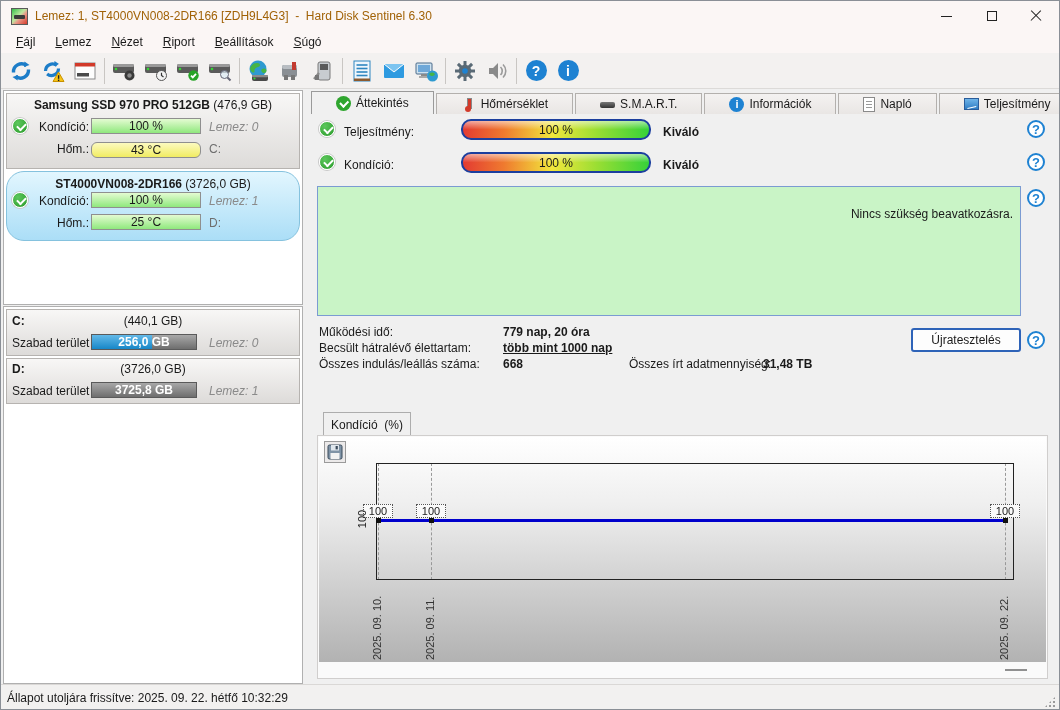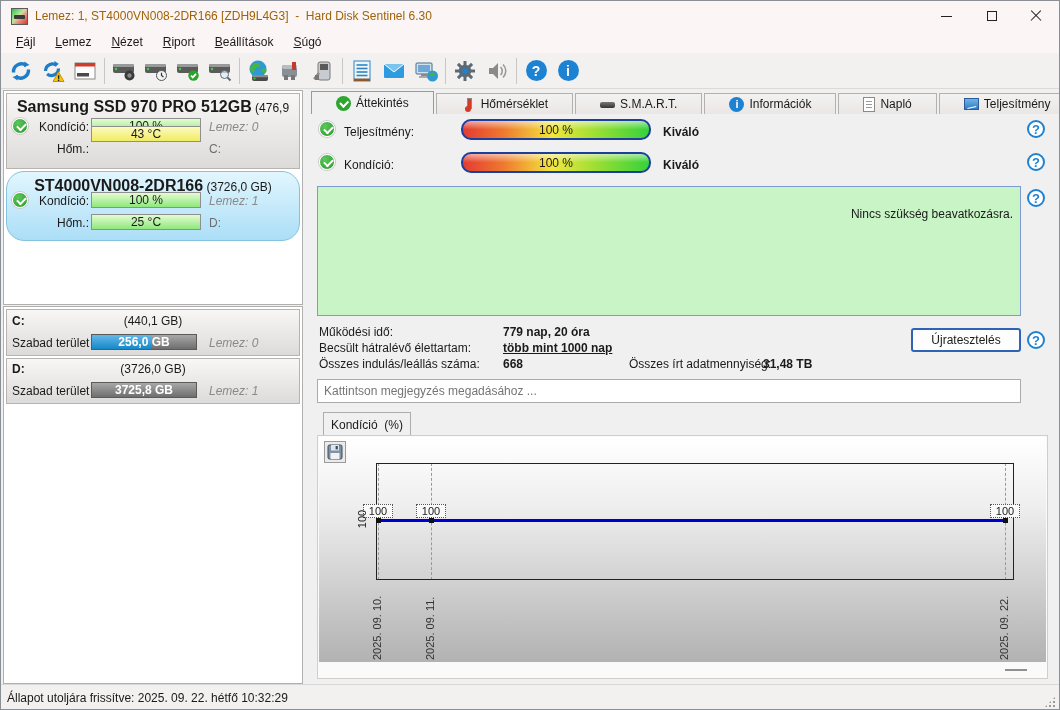--- a/index.html
+++ b/index.html
@@ -34,21 +34,21 @@
   .circle-badge { display:flex; align-items:center; justify-content:center; border-radius:50%; color:#fff; font-weight:bold; }
   .blue-circle { width:21px; height:21px; background:#1e82d2; font-size:14px; }
 
   
   .groupbox { background:#fff; border:1px solid #b0b0b0; }
   .gb-disks { left:2px; top:89px; width:300px; height:215px; }
   .gb-parts { left:2px; top:305px; width:300px; height:378px; }
   .card { left:2px; width:294px; border:1px solid #b6b3b0; background:linear-gradient(180deg,#f8f7f6,#dddbd9); }
   .card.selected { background:linear-gradient(180deg,#e2f6fe,#abdef7); border-color:#85c2de;border-radius:18px; }
   .card-title { position:absolute; left:0; top:0; width:100%; text-align:center; }
-  .card-title b { font-size:16px; }
+  .card-title b { font-size:12px; }
   .rowlabel { position:absolute; width:58px; text-align:right; }
   .sidebar-bar { position:absolute; left:84px; width:110px; height:16px; text-align:center; line-height:14px; font-size:12px; }
   .bar-green { background:linear-gradient(180deg,#e4fbd2,#8fe87d); border:1px solid #8f8f8f; }
   .bar-yellow { background:linear-gradient(180deg,#fcfac0,#f1ec62); border:1px solid #8f8f8f; }
   .side-note { position:absolute; left:202px; color:#8a8a8a; font-style:italic; }
   .drive-note { position:absolute; left:202px; color:#6e6e6e; }
   .check-badge { position:absolute; width:16px; height:16px; border-radius:50%; background:radial-gradient(circle at 35% 30%,#5cc75c,#2a9a2a); border:1px solid #fff; box-shadow:0 0 0 1px #c9c9c9; }
   .check-badge:after { content:""; position:absolute; left:4px; top:4px; width:7px; height:4px; border-left:2px solid #fff; border-bottom:2px solid #fff; transform:rotate(-45deg); }
   .free-track { position:absolute; left:84px; width:106px; height:16px; background:linear-gradient(180deg,#a8a8a8,#6e6e6e); border:1px solid #5a5a5a; }
   .free-fill { position:absolute; left:0; top:0; height:100%; background:linear-gradient(180deg,#63b9e8,#1787c8); }
@@ -291,21 +291,21 @@
 
   <div class="abs groupbox gb-disks">
 
     <div class="abs card" style="top:2px; height:76px;">
       <div class="card-title" style="top:4px;"><b>Samsung SSD 970 PRO 512GB</b> <span>(476,9 GB)</span></div>
       <span class="check-badge" style="left:5px; top:24px;"></span>
       <span class="rowlabel" style="left:24px; top:26px;">Kondíció:</span>
       <span class="sidebar-bar bar-green" style="top:24px;">100 %</span>
       <span class="side-note" style="top:26px;">Lemez: 0</span>
       <span class="rowlabel" style="left:24px; top:48px;">Hőm.:</span>
-      <span class="sidebar-bar bar-yellow" style="top:32px;">43 °C</span>
+      <span class="sidebar-bar bar-yellow" style="top:48px;border-radius:6px;">43 °C</span>
       <span class="drive-note" style="top:48px;">C:</span>
     </div>
 
     <div class="abs card selected" style="top:80px; height:70px;">
       <div class="card-title" style="top:5px;"><b>ST4000VN008-2DR166</b> <span>(3726,0 GB)</span></div>
       <span class="check-badge" style="left:5px; top:20px;"></span>
       <span class="rowlabel" style="left:24px; top:22px;">Kondíció:</span>
       <span class="sidebar-bar bar-green" style="top:20px;">100 %</span>
       <span class="side-note" style="top:22px;">Lemez: 1</span>
       <span class="rowlabel" style="left:24px; top:44px;">Hőm.:</span>
@@ -395,21 +395,20 @@
   <span class="abs stat-label" style="left:318px; top:356px;">Összes indulás/leállás száma:</span>
   <span class="abs stat-value" style="left:502px; top:356px;">668</span>
   <span class="abs stat-label" style="left:628px; top:356px;">Összes írt adatmennyiség:</span>
   <span class="abs stat-value" style="left:762px; top:356px;">31,48 TB</span>
 
   <div class="abs retest-btn">
       <span>Újratesztelés</span>
     </div>
   <span class="abs help-badge" style="left:1026px; top:330px;">?</span>
 
-  <input class="abs comment-input" placeholder="Kattintson megjegyzés megadásához ..." style="">
 
   <div class="abs chart-tab"><span>Kondíció  (%)</span></div>
   <div class="abs chart-area">
     <div class="chart-bg"></div>
     <div class="save-btn">
       <svg width="16" height="16" viewBox="0 0 16 16">
           <rect x="1" y="1" width="14" height="14" rx="1.5" fill="#7f93a6" stroke="#3a4a5a"></rect>
           <rect x="4" y="1" width="8" height="5.5" fill="#dfe6ec"></rect>
           <rect x="8.6" y="2" width="2.2" height="3.4" fill="#3a4a5a"></rect>
           <rect x="3.5" y="9" width="9" height="6" fill="#f2f2f2"></rect>

